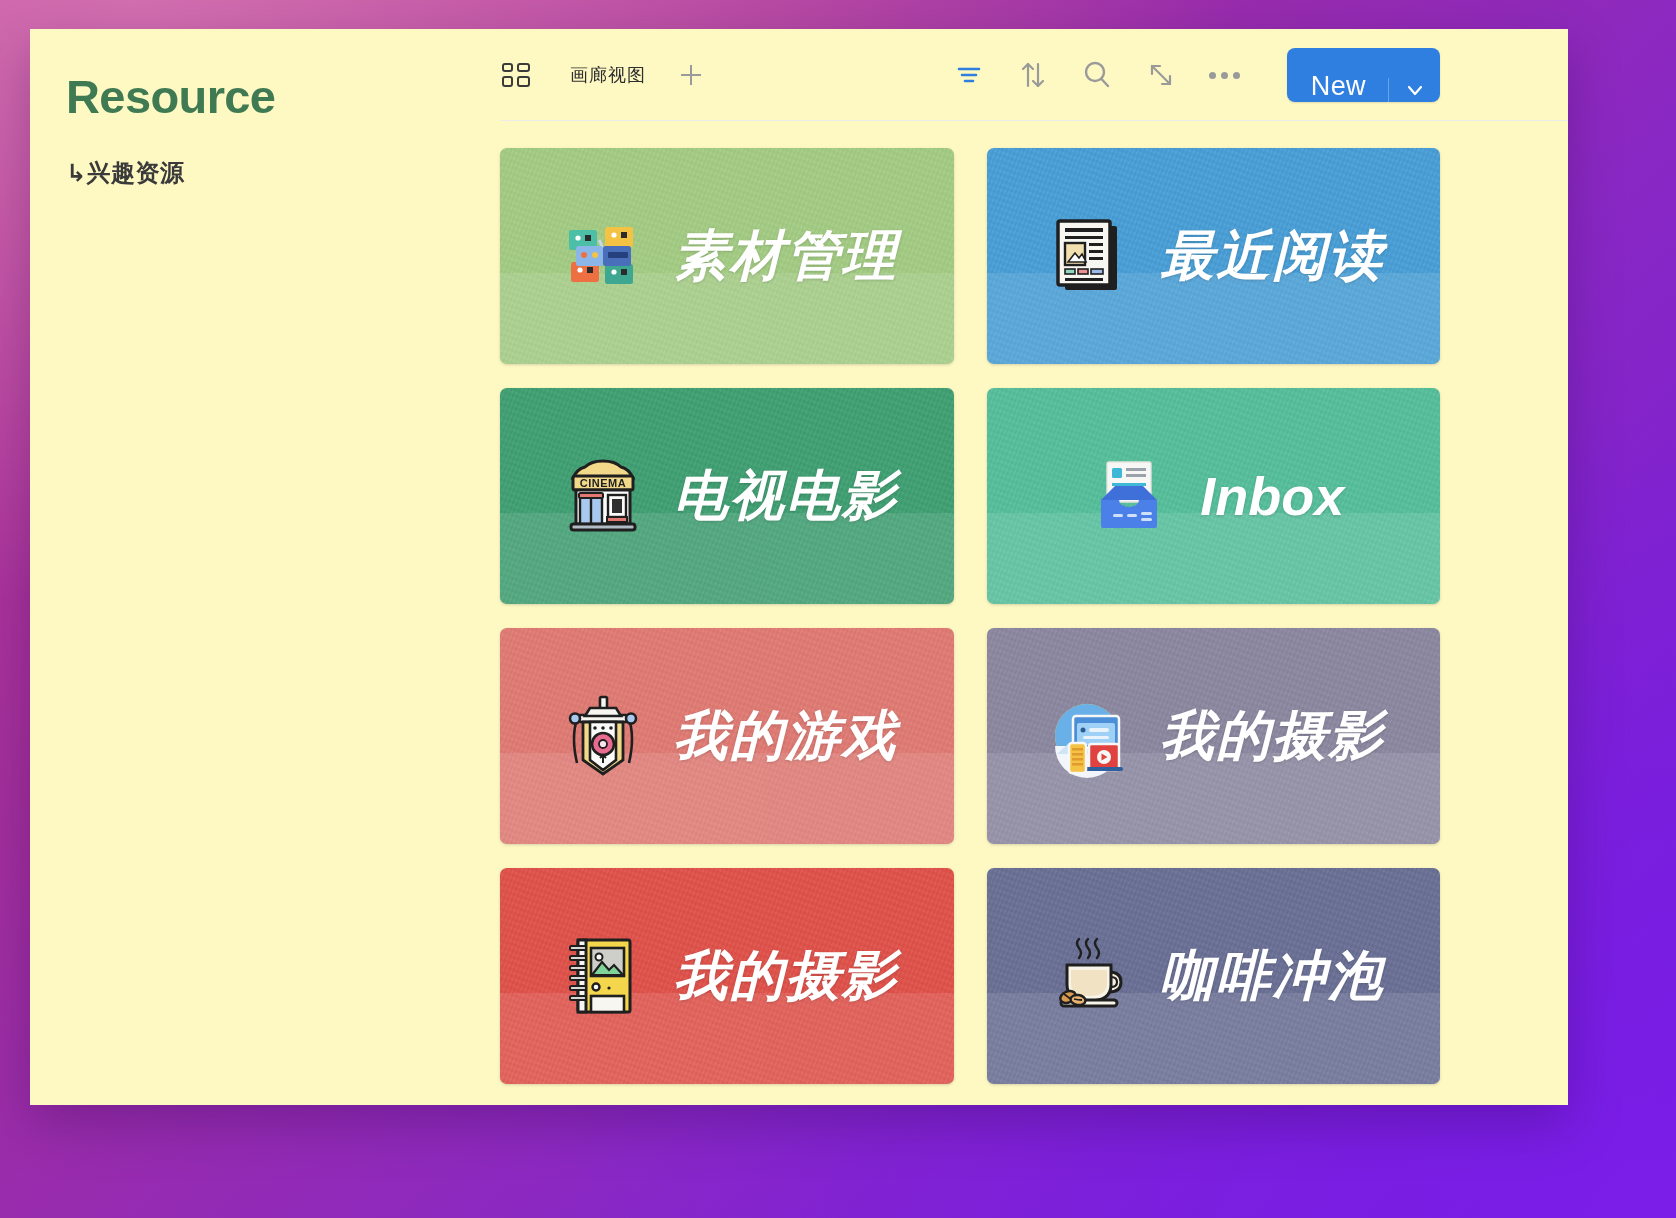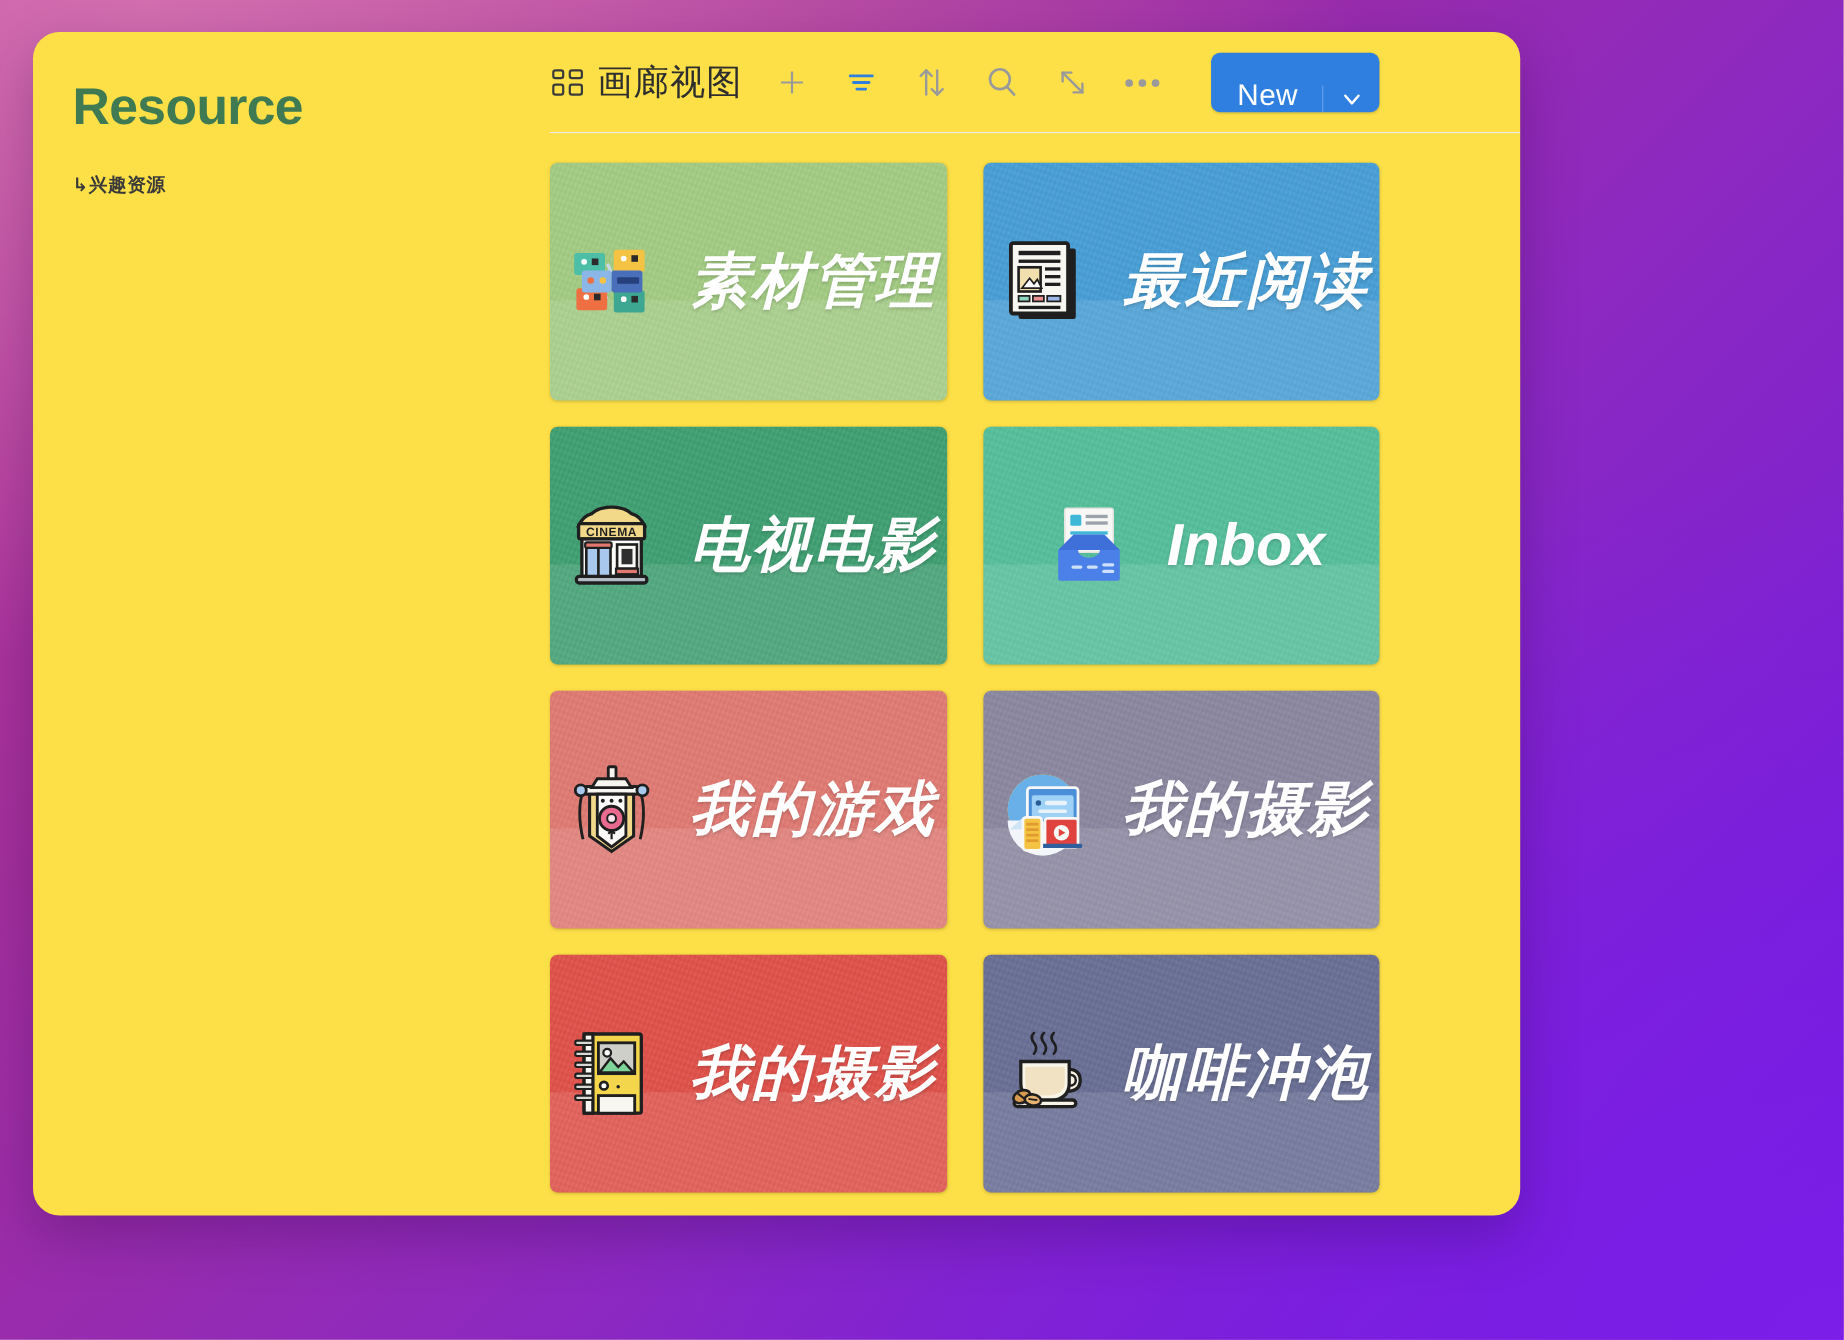--- a/index.html
+++ b/index.html
@@ -16,24 +16,24 @@
       radial-gradient(120% 90% at 8% 0%, #d36fb0 0%, rgba(211,111,176,0) 55%),
       radial-gradient(110% 110% at 100% 100%, #7b1ee8 0%, rgba(123,30,232,0) 60%),
       linear-gradient(135deg, #bb3c9b 0%, #a32f9c 28%, #8a28c4 62%, #6e18dd 100%);
   }
 
   
   .window {
     position: absolute;
     left: 30px;
     top: 29px;
-    width: 1352px;
+    width: 1538px;
     height: 1076px;
-    background: #fde047;
-    border-radius: 24px;
+    background: #fef9c3;
+    border-radius: 0;
     box-shadow: 0 18px 50px rgba(40, 5, 70, 0.28);
     overflow: hidden;
   }
 
   
   .left-pane {
     position: absolute;
     left: 0;
     top: 0;
     width: 470px;
@@ -44,21 +44,21 @@
   .page-title {
     font-size: 47px;
     font-weight: bold;
     color: #3f7a52;
     letter-spacing: -0.6px;
     line-height: 1.1;
   }
 
   .breadcrumb {
     margin-top: 34px;
-    font-size: 17px;
+    font-size: 24px;
     font-weight: bold;
     color: #3a3a3a;
     letter-spacing: 0.5px;
     white-space: nowrap;
   }
 
   
   .right-pane {
     position: absolute;
     left: 470px;
@@ -87,23 +87,24 @@
 
   .view-tab {
     display: flex;
     align-items: center;
     gap: 13px;
     cursor: pointer;
     padding: 4px 2px;
   }
 
   .view-tab .label {
-    font-size: 32px;
+    font-size: 18px;
     color: #2e2e2e;
     letter-spacing: 1px;
+    margin-left: 27px;
   }
 
   .grid-icon {
     display: inline-block;
     width: 28px;
     height: 24px;
     position: relative;
   }
   .grid-icon i {
     position: absolute;

